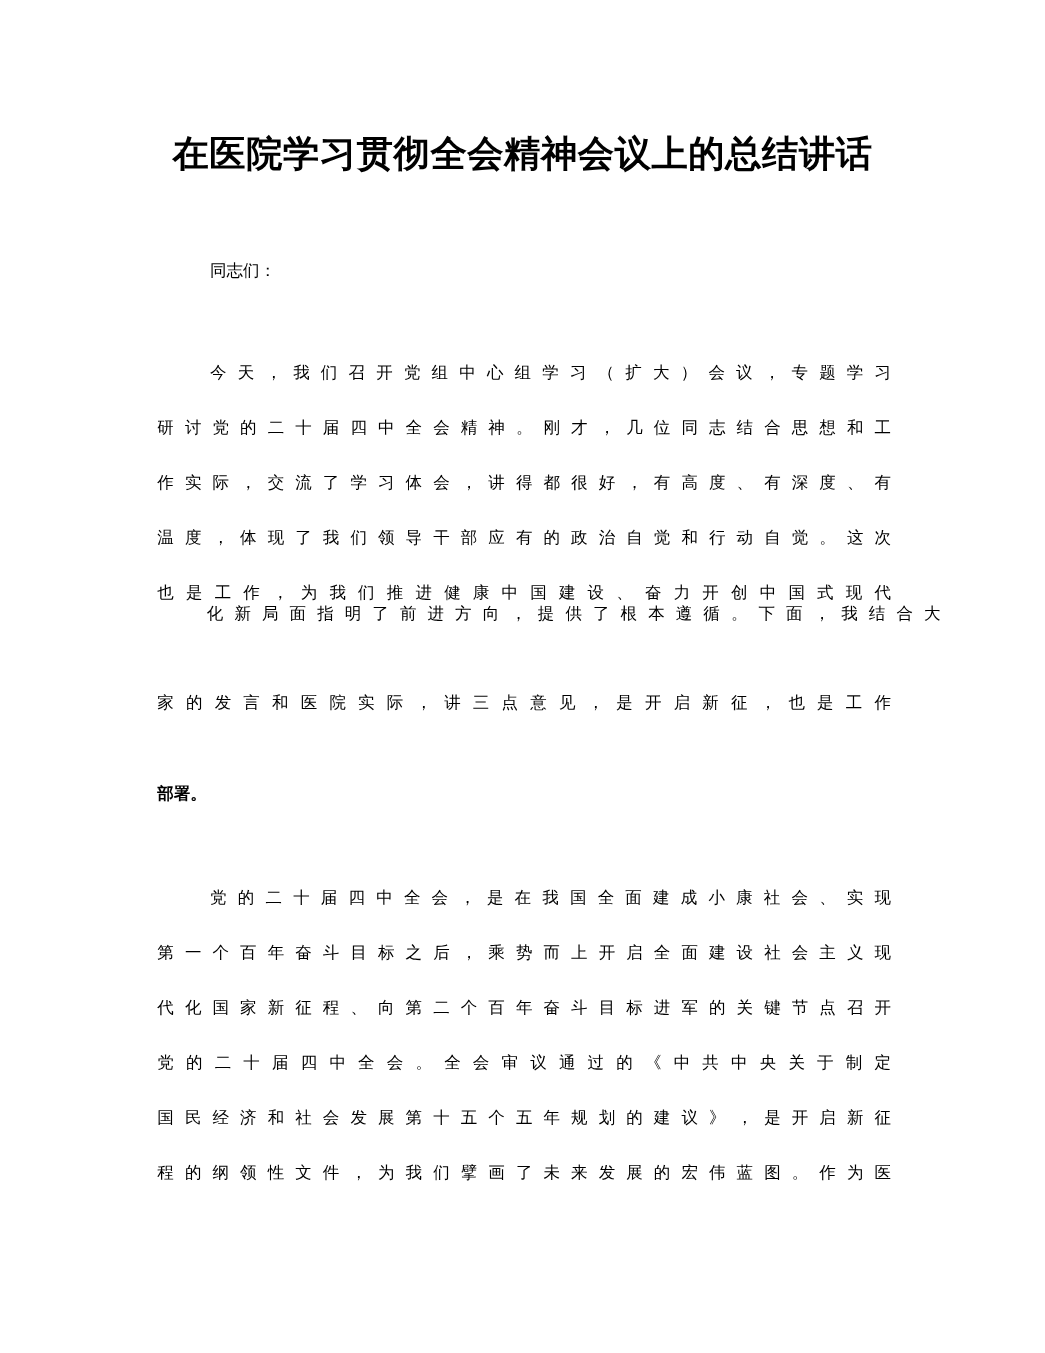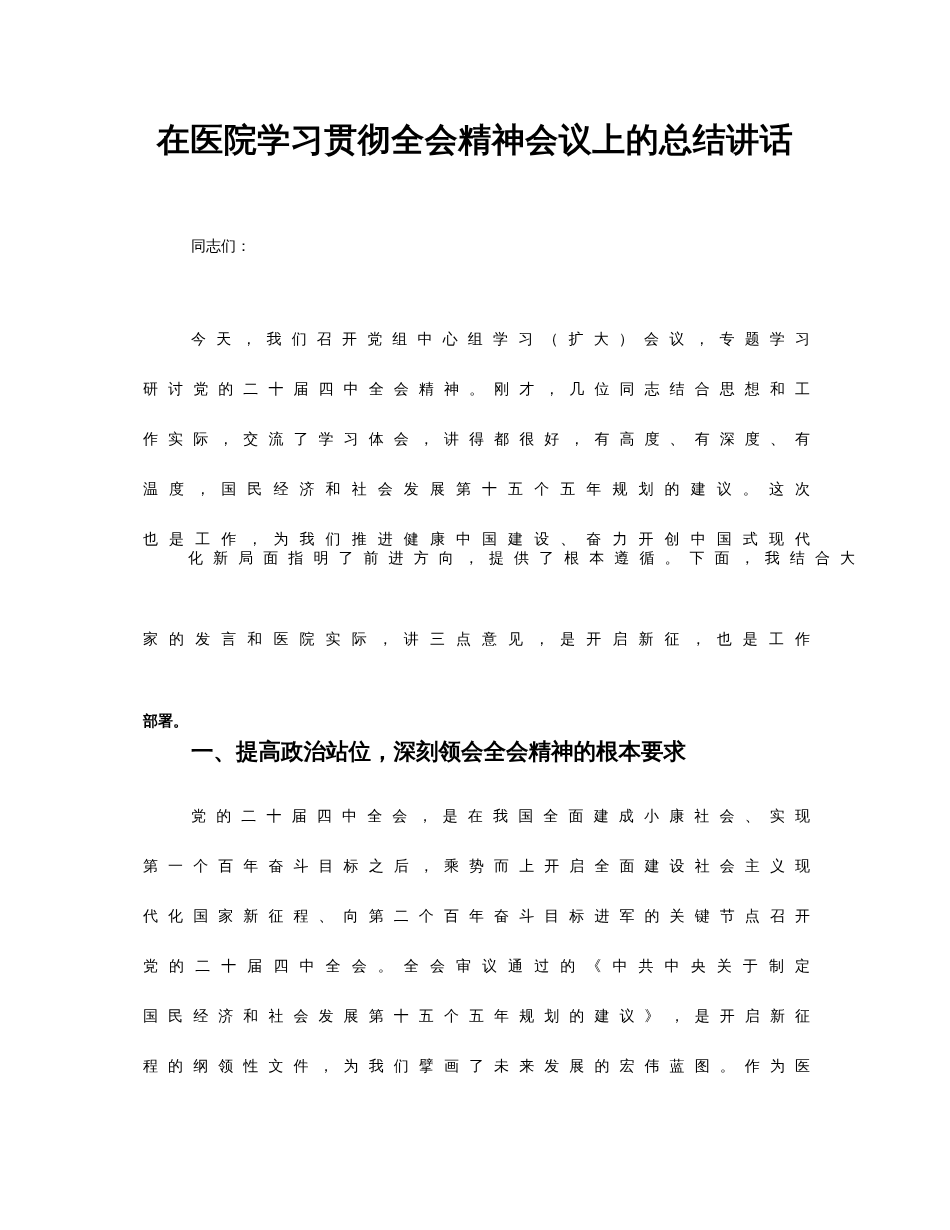--- a/index.html
+++ b/index.html
@@ -70,28 +70,27 @@
 <div class="page">
 
   <div class="title">在医院学习贯彻全会精神会议上的总结讲话</div>
 
   <div class="line indent short" style="top:230px;">同志们：</div>
 
   <div>
     <div class="line indent" style="top:323px;">今天，我们召开党组中心组学习（扩大）会议，专题学习</div>
     <div class="line" style="top:373px;">研讨党的二十届四中全会精神。刚才，几位同志结合思想和工</div>
     <div class="line" style="top:423px;">作实际，交流了学习体会，讲得都很好，有高度、有深度、有</div>
-    <div class="line" style="top:473px;">温度，国民经济和社会发展第十五个五年规划的建议。这次</div>
+    <div class="line" style="top:473px;">温度，体现了我们领导干部应有的政治自觉和行动自觉。这次</div>
     <div class="line" style="top:523px;">也是工作，为我们推进健康中国建设、奋力开创中国式现代</div>
     <div class="line" style="top:542px;margin-left:45px;">化新局面指明了前进方向，提供了根本遵循。下面，我结合大</div>
     <div class="line" style="top:623px;">家的发言和医院实际，讲三点意见，是开启新征，也是工作</div>
     <div class="line short" style="top:705px;font-weight:bold;">部署。</div>
   </div>
 
-  <div class="heading" style="top:735px;">一、提高政治站位，深刻领会全会精神的根本要求</div>
 
   <div>
     <div class="line indent" style="top:800px;">党的二十届四中全会，是在我国全面建成小康社会、实现</div>
     <div class="line" style="top:850px;">第一个百年奋斗目标之后，乘势而上开启全面建设社会主义现</div>
     <div class="line" style="top:900px;">代化国家新征程、向第二个百年奋斗目标进军的关键节点召开</div>
     <div class="line" style="top:950px;">党的二十届四中全会。全会审议通过的《中共中央关于制定</div>
     <div class="line" style="top:1000px;">国民经济和社会发展第十五个五年规划的建议》，是开启新征</div>
     <div class="line" style="top:1050px;">程的纲领性文件，为我们擘画了未来发展的宏伟蓝图。作为医</div>
   </div>
 

